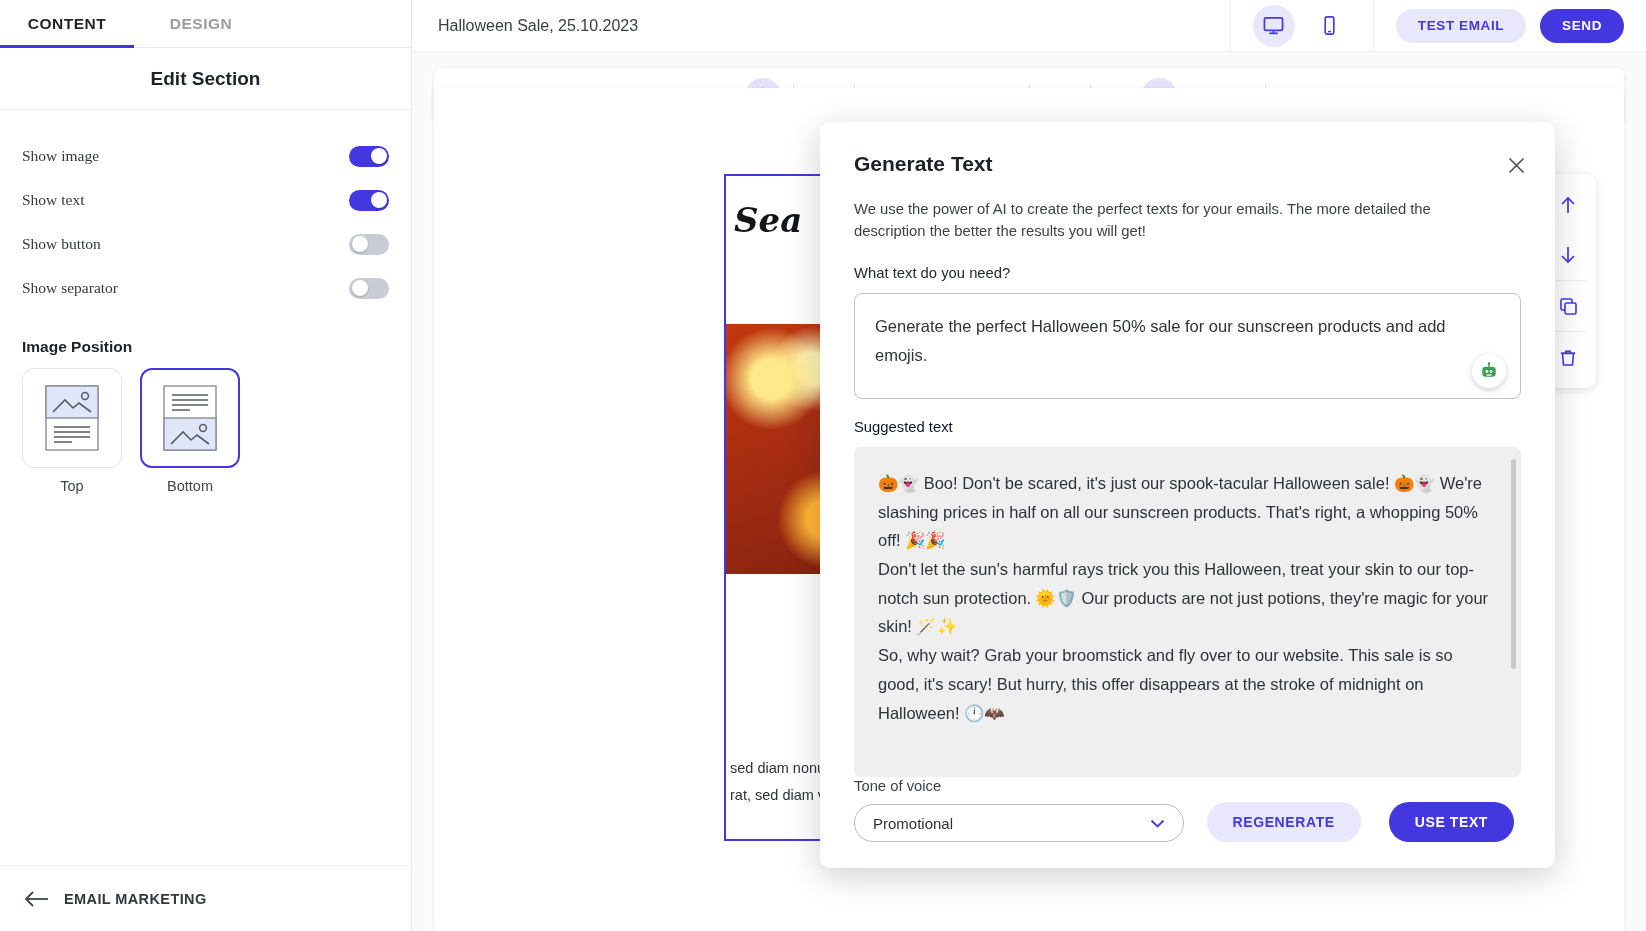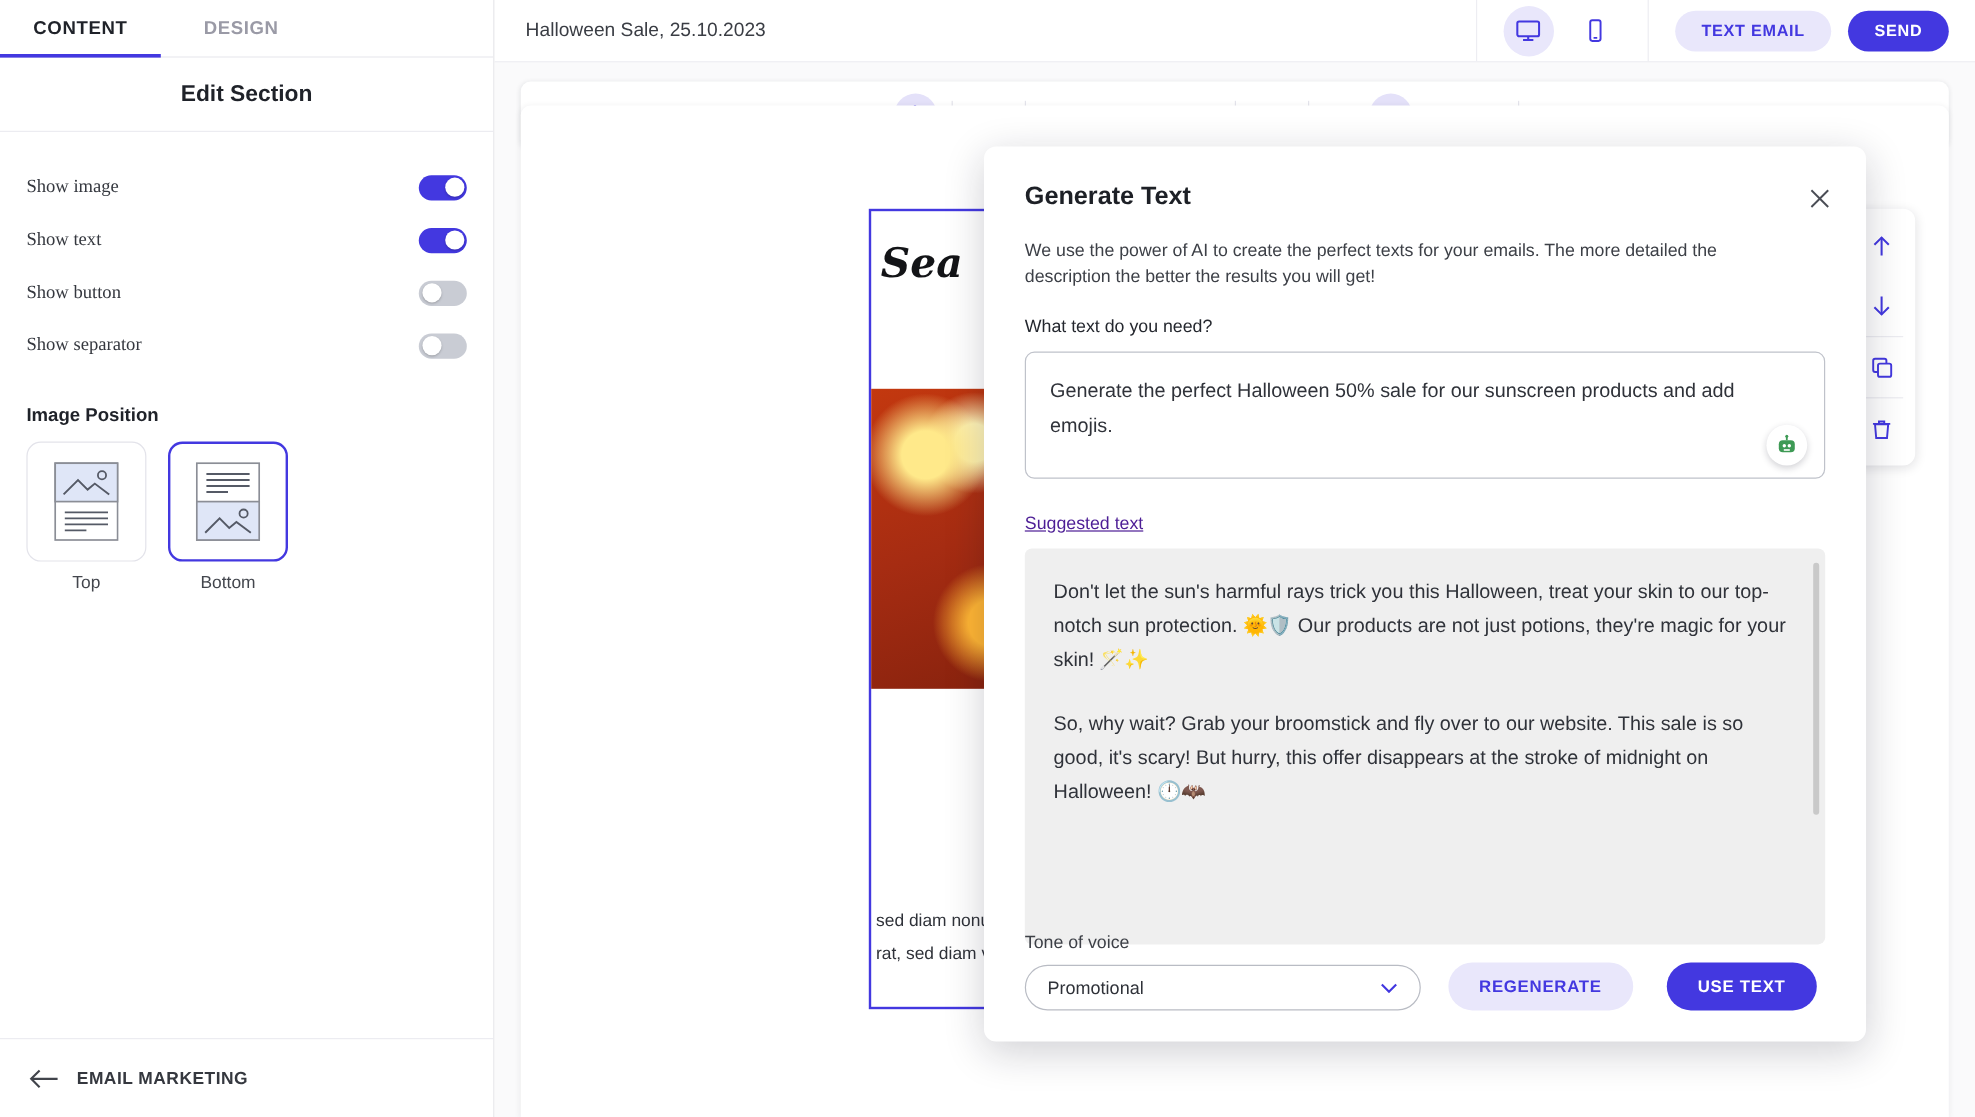--- a/index.html
+++ b/index.html
@@ -203,27 +203,27 @@
   .prompt-box {
     margin-top: 12px; height: 106px; border: 1.5px solid #bfc2ca; border-radius: 8px;
     padding: 18px 20px; position: relative;
   }
   .prompt-text { font-size: 16.5px; line-height: 1.75; color: #2f3239; max-width: 610px; }
   .prompt-ai {
     position: absolute; right: 14px; bottom: 10px; width: 34px; height: 34px;
     border-radius: 50%; background: #fff; box-shadow: 0 2px 6px rgba(20,22,40,.2);
     display: flex; align-items: center; justify-content: center;
   }
-  .sub-label { margin-top: 30px; font-size: 14.8px; color: #4c1d95; text-decoration: underline; }
+  .sub-label { margin-top: 20px; font-size: 14.8px; color: #0f172a; }
   .suggest {
     margin-top: 12px; height: 330px; background: #efefef; border-radius: 6px;
     padding: 22px 24px 10px 24px; overflow: hidden; position: relative;
   }
   .suggest p { font-size: 16.5px; line-height: 1.74; color: #2f3239; }
-  .suggest p + p { margin-top: 24px; }
+  .suggest p + p { }
   .suggest-scroll {
     position: absolute; right: 5px; top: 12px; width: 5px; height: 210px;
     border-radius: 3px; background: #c9c9c9;
   }
   .modal-foot {
     position: absolute; left: 34px; right: 41px; bottom: 26px;
     display: flex; align-items: flex-end; justify-content: space-between;
   }
   .tone-wrap { width: 330px; }
   .tone-label { font-size: 14.8px; color: #3d4047; margin-bottom: 10px; }
@@ -333,21 +333,21 @@
           </svg>
         </div>
         <div class="device-btn">
           <svg width="21" height="21" viewBox="0 0 22 22">
             <rect x="6.5" y="2" width="9" height="18" rx="1.8" fill="none" stroke="#4338e0" stroke-width="1.7"></rect>
             <line x1="9.4" y1="17.4" x2="12.6" y2="17.4" stroke="#4338e0" stroke-width="1.5"></line>
           </svg>
         </div>
       </div>
       <div class="actions">
-        <button class="btn btn-ghost">TEXT EMAIL</button>
+        <button class="btn btn-ghost">TEST EMAIL</button>
         <button class="btn btn-primary">SEND</button>
       </div>
     </div>
 
     <div class="fmt-wrap">
       <div class="fmt-bar">
         <div class="fmt-btn active">
           <svg width="19" height="19" viewBox="0 0 22 22">
             <rect x="4" y="6" width="14" height="11" rx="3" fill="none" stroke="#4338e0" stroke-width="1.7"></rect>
             <circle cx="8.5" cy="11" r="1.5" fill="#4338e0"></circle>
@@ -498,20 +498,21 @@
             <circle cx="9.5" cy="12.5" r="1.7" fill="#fff"></circle>
               <circle cx="14.5" cy="12.5" r="1.7" fill="#fff"></circle>
             <rect x="9" y="16" width="6" height="1.6" fill="#fff"></rect>
             <line x1="12" y1="3" x2="12" y2="7" stroke="#3e9a55" stroke-width="1.8"></line>
             <circle cx="12" cy="3" r="1.5" fill="#3e9a55"></circle>
           </svg>
         </div>
       </div>
       <div class="sub-label">Suggested text</div>
       <div class="suggest">
+        <p>🎃👻 Boo! Don't be scared, it's just our spook-tacular Halloween sale! 🎃👻 We're slashing prices in half on all our sunscreen products. That's right, a whopping 50% off! 🎉🎉</p>
         <p>Don't let the sun's harmful rays trick you this Halloween, treat your skin to our top-notch sun protection. 🌞🛡️ Our products are not just potions, they're magic for your skin! 🪄✨</p>
         <p>So, why wait? Grab your broomstick and fly over to our website. This sale is so good, it's scary! But hurry, this offer disappears at the stroke of midnight on Halloween! 🕛🦇</p>
         <div class="suggest-scroll"></div>
       </div>
       <div class="modal-foot">
         <div class="tone-wrap">
           <div class="tone-label">Tone of voice</div>
           <div class="tone-select">
             <span>Promotional</span>
             <svg width="15" height="9" viewBox="0 0 15 9">

